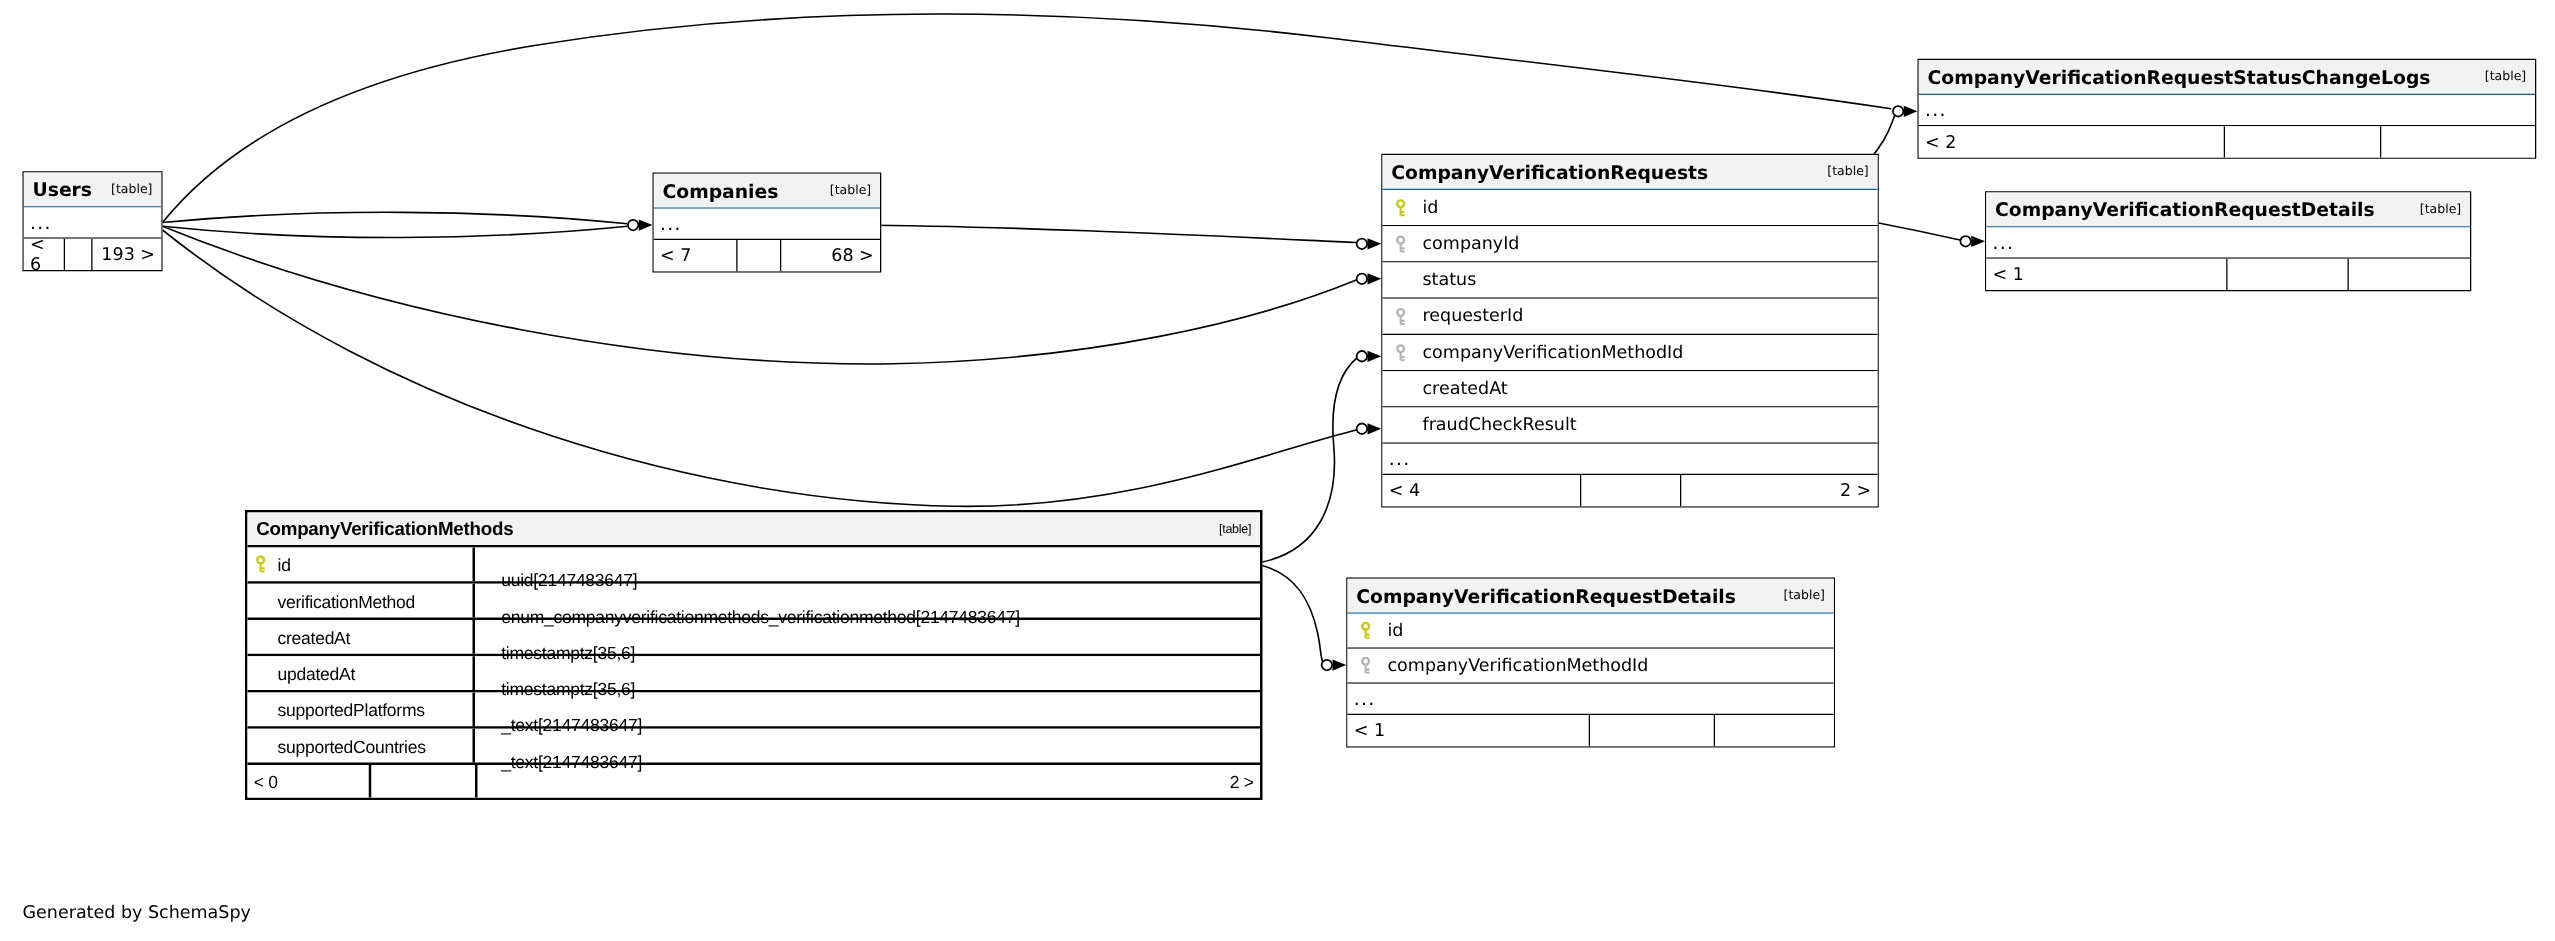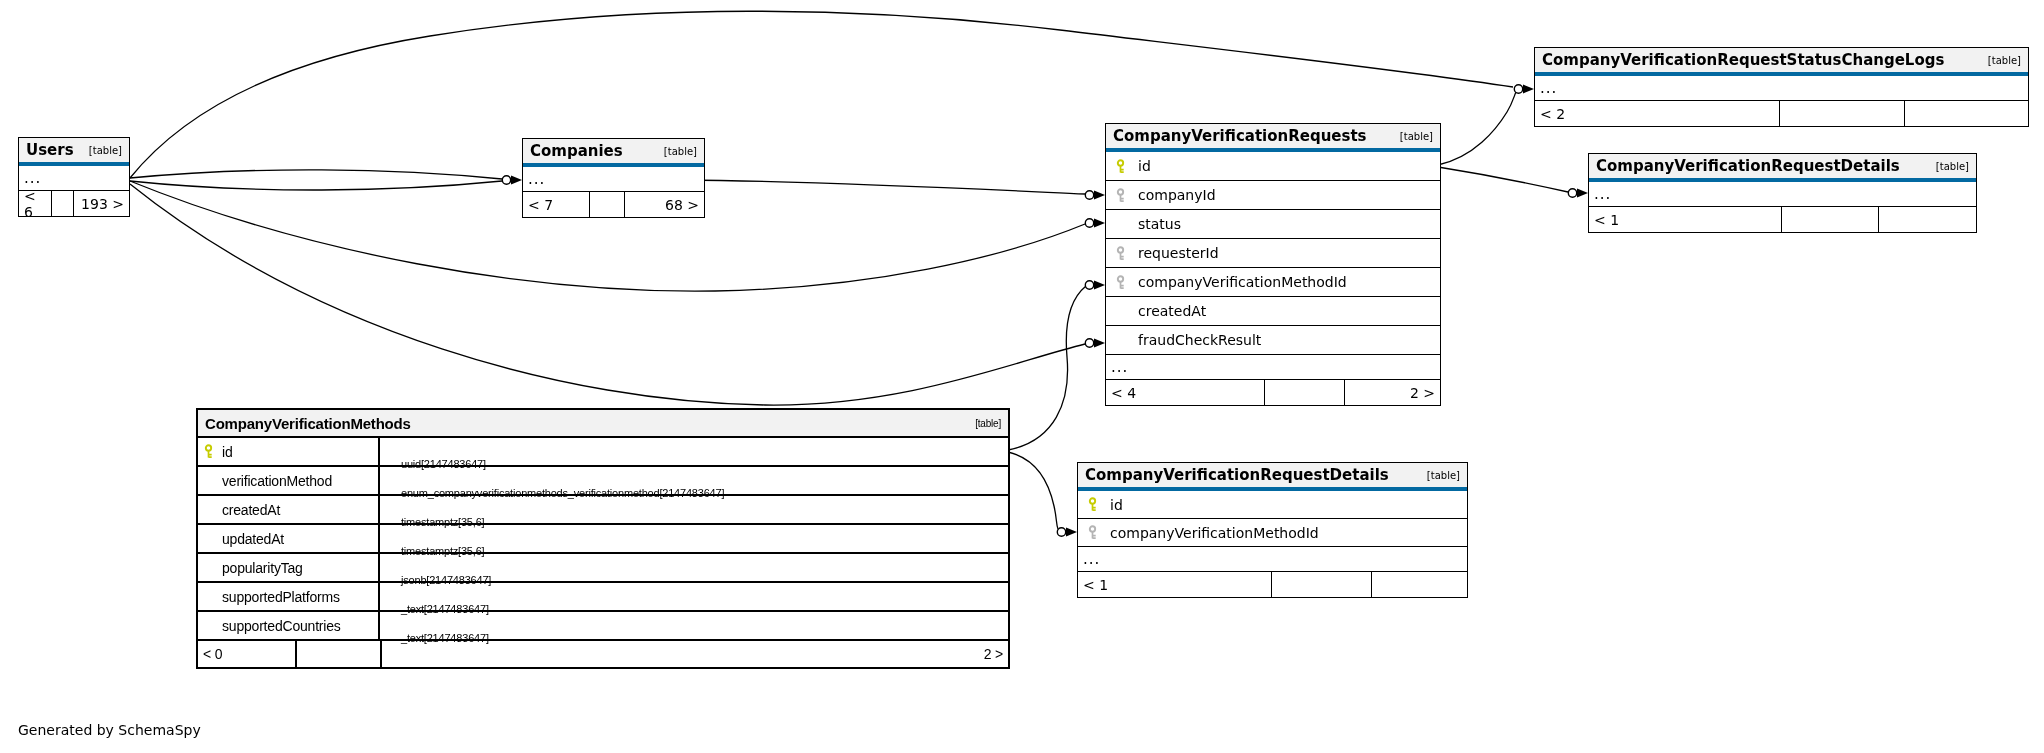--- a/index.html
+++ b/index.html
@@ -6,21 +6,21 @@
   html,body { background:#fff; }
   body { font-family:"DejaVu Sans", sans-serif; color:#000; }
   .canvas { position:relative; width:2044px; height:753px; background:#fff; overflow:hidden; }
   svg.edges { position:absolute; left:0; top:0; z-index:0; }
   svg.edges path.rel { fill:none; stroke:#000; stroke-width:1.3; }
   svg.edges circle.dot { fill:#fff; stroke:#000; stroke-width:1.4; }
   svg.edges path.arrow { fill:#000; stroke:none; }
 
   .dbtable { position:absolute; background:#fff; border:1px solid #000; z-index:1; }
   .t-header { display:flex; justify-content:space-between; align-items:center;
-              height:28px; background:#f2f2f2; border-bottom:4px solid #0369a1; padding:0 7px; }
+              height:28px; background:#f2f2f2; border-bottom:1px solid #0369a1; padding:0 7px; }
   .t-name { font-weight:bold; font-size:15px; white-space:nowrap; }
   .t-tag  { font-size:10px; margin-left:10px; white-space:nowrap; }
   .field-row { display:flex; align-items:center; height:29px; border-bottom:1px solid #000;
                font-size:14px; background:#fff; }
   .keyicon { width:13px; margin-left:9px; display:inline-flex; align-items:center; }
   .keyicon.pk { color:#c6cc00; }
   .keyicon.fk { color:#b4b4b4; }
   .fname { margin-left:10px; white-space:nowrap; }
   .t-ellipsis { display:flex; align-items:center; height:25px; padding:0 5px;
                 font-size:15px; letter-spacing:1px; border-bottom:1px solid #000; background:#fff; }
@@ -29,21 +29,21 @@
   .t-footer .cell-mid, .t-footer .cell-right { border-left:1px solid #000; }
   .t-footer .cell-right { flex:1; justify-content:flex-end; }
 
   
   .dbtable.hl { border:2px solid #000; font-family:"Liberation Sans", sans-serif; letter-spacing:-0.2px; }
   .dbtable.hl .t-header { border-bottom:2px solid #000; height:28px; }
   .dbtable.hl .field-row { border-bottom:2px solid #000; height:29px; }
   .dbtable.hl .field-row:last-of-type { border-bottom-width:2px; }
   .dbtable.hl .namecell { display:flex; align-items:center; width:182px; height:100%;
                           border-right:2px solid #000; }
-  .dbtable.hl .ftype { padding-left:21px; font-size:11px; white-space:nowrap;margin-top:24px; }
+  .dbtable.hl .ftype { padding-left:21px; font-size:14px; white-space:nowrap;margin-top:24px; }
   .dbtable.hl .t-footer { height:26px; }
   .dbtable.hl .t-footer .cell-mid, .dbtable.hl .t-footer .cell-right { border-left:2px solid #000; }
   .dbtable.hl .keyicon { margin-left:5px; }
   .dbtable.hl .fname { margin-left:6px; }
 
   .benefits .field-row { height:28px; }
   .note { position:absolute; left:18px; top:722px; font-size:14px; z-index:1; }
 </style>
 </head>
 <body>
@@ -115,21 +115,21 @@
       <span class="t-tag">[table]</span>
     </div>
     <div class="t-ellipsis">...</div>
     <div class="t-footer">
       <span class="cell cell-left" style="width:66px;">&lt; 7</span>
       <span class="cell cell-mid" style="width:35px;"></span>
       <span class="cell cell-right">68 &gt;</span>
     </div>
   </div>
 
-  <div class="dbtable" style="left:1105px; top:123px; width:336px;">
+  <div class="dbtable" style="left:1105px; top:123px; width:398px;">
     <div class="t-header">
       <span class="t-name">CompanyVerificationRequests</span>
       <span class="t-tag">[table]</span>
     </div>
     <div>
         <div class="field-row">
           <span class="keyicon pk">
             <svg width="11" height="15" viewBox="0 0 11 15">
               <circle cx="5.5" cy="4" r="2.7" fill="none" stroke="currentColor" stroke-width="1.9"></circle>
               <path d="M5.5 6.7 V13.4 M5.5 10.7 H8.7 M5.5 13.2 H8.7" fill="none" stroke="currentColor" stroke-width="1.7"></path>
@@ -246,27 +246,20 @@
         <div class="field-row">
           <span class="namecell">
             <span class="keyicon none"></span>
             <span class="fname">updatedAt</span>
           </span>
           <span class="ftype">timestamptz[35,6]</span>
         </div>
         <div class="field-row">
           <span class="namecell">
             <span class="keyicon none"></span>
-            <span class="fname">popularityTag</span>
-          </span>
-          <span class="ftype">jsonb[2147483647]</span>
-        </div>
-        <div class="field-row">
-          <span class="namecell">
-            <span class="keyicon none"></span>
             <span class="fname">supportedPlatforms</span>
           </span>
           <span class="ftype">_text[2147483647]</span>
         </div>
         <div class="field-row">
           <span class="namecell">
             <span class="keyicon none"></span>
             <span class="fname">supportedCountries</span>
           </span>
           <span class="ftype">_text[2147483647]</span>

